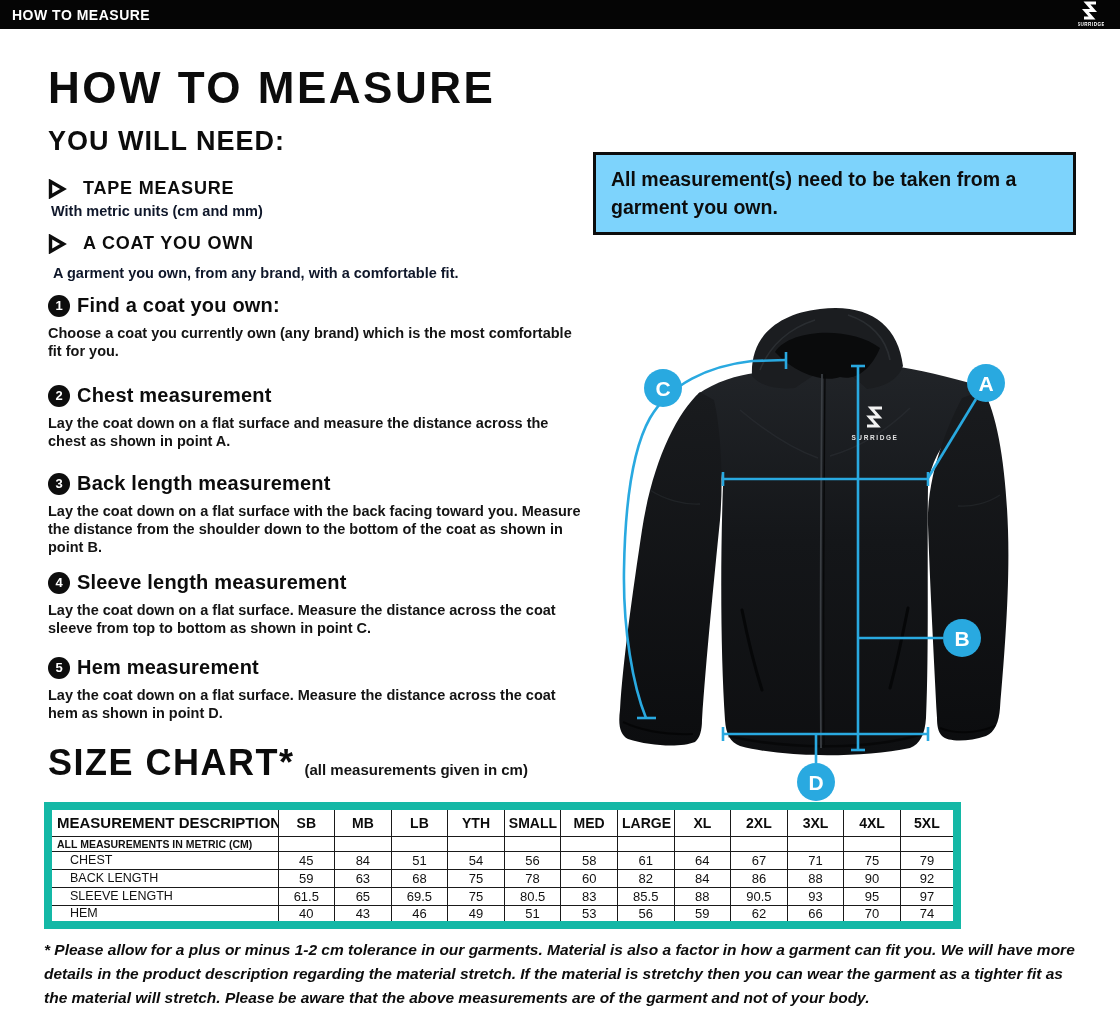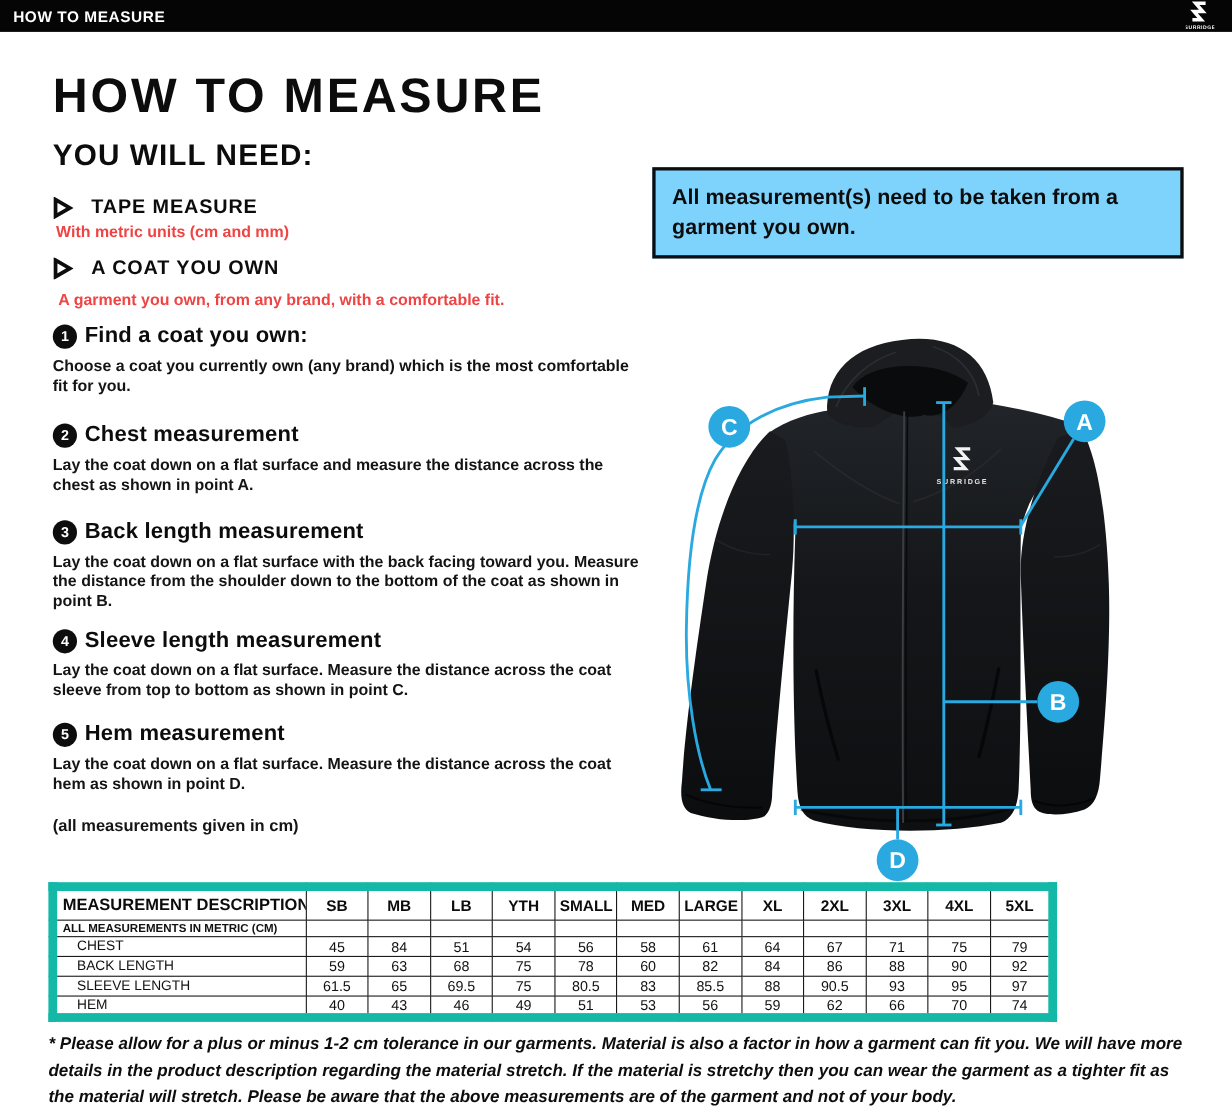--- a/index.html
+++ b/index.html
@@ -12,21 +12,21 @@
             display:flex; align-items:center; justify-content:space-between; padding:0 12px; }
   .topbar-title { color:#fff; font-size:14px; font-weight:800; letter-spacing:.5px; }
   .topbar-logo { display:flex; flex-direction:column; align-items:center; margin-right:4px; }
 
   
   .h1 { position:absolute; left:48px; top:63px; font-size:44px; font-weight:800; letter-spacing:2.5px; color:#0c0c0c; }
   .h2 { position:absolute; left:48px; top:126px; font-size:27px; font-weight:800; letter-spacing:1px; color:#0c0c0c; }
 
   .need-item { position:absolute; left:48px; display:flex; align-items:center; gap:16px; }
   .need-label { font-size:18px; font-weight:800; letter-spacing:.8px; color:#0c0c0c; }
-  .need-desc  { position:absolute; font-size:14.5px; font-weight:700; color:#ef4444; }
+  .need-desc  { position:absolute; font-size:14.5px; font-weight:700; color:#0f172a; }
 
   .step { position:absolute; left:48px; width:540px; }
   .step-head { display:flex; align-items:center; gap:7px; }
   .step-num { width:22px; height:22px; min-width:22px; border-radius:50%; background:#0d0d0d; color:#fff;
               display:flex; align-items:center; justify-content:center; font-size:13px; font-weight:700; }
   .step-title { font-size:20px; font-weight:800; color:#0c0c0c; letter-spacing:.2px; }
   .step-body { margin-top:8px; font-size:14.5px; font-weight:700; line-height:1.24; color:#141414; }
 
   
   .note-box { position:absolute; left:593px; top:152px; width:483px; min-height:81px;
@@ -221,20 +221,21 @@
       <circle cx="372" cy="348" r="19" fill="#29a9e0"></circle>
       <text x="372" y="355.5">B</text>
       <circle cx="73" cy="98" r="19" fill="#29a9e0"></circle>
       <text x="73" y="105.5">C</text>
       <circle cx="226" cy="492" r="19" fill="#29a9e0"></circle>
       <text x="226" y="499.5">D</text>
     </g>
   </svg>
 
   <div class="sc-head">
+    <span class="sc-title">SIZE CHART*</span>
     <span class="sc-sub">(all measurements given in cm)</span>
   </div>
 
   <table class="size-chart">
     <colgroup>
         <col class="desc">
       </colgroup>
     <thead>
         <tr class="hdr">
           <th class="desc-h">MEASUREMENT DESCRIPTION</th>

